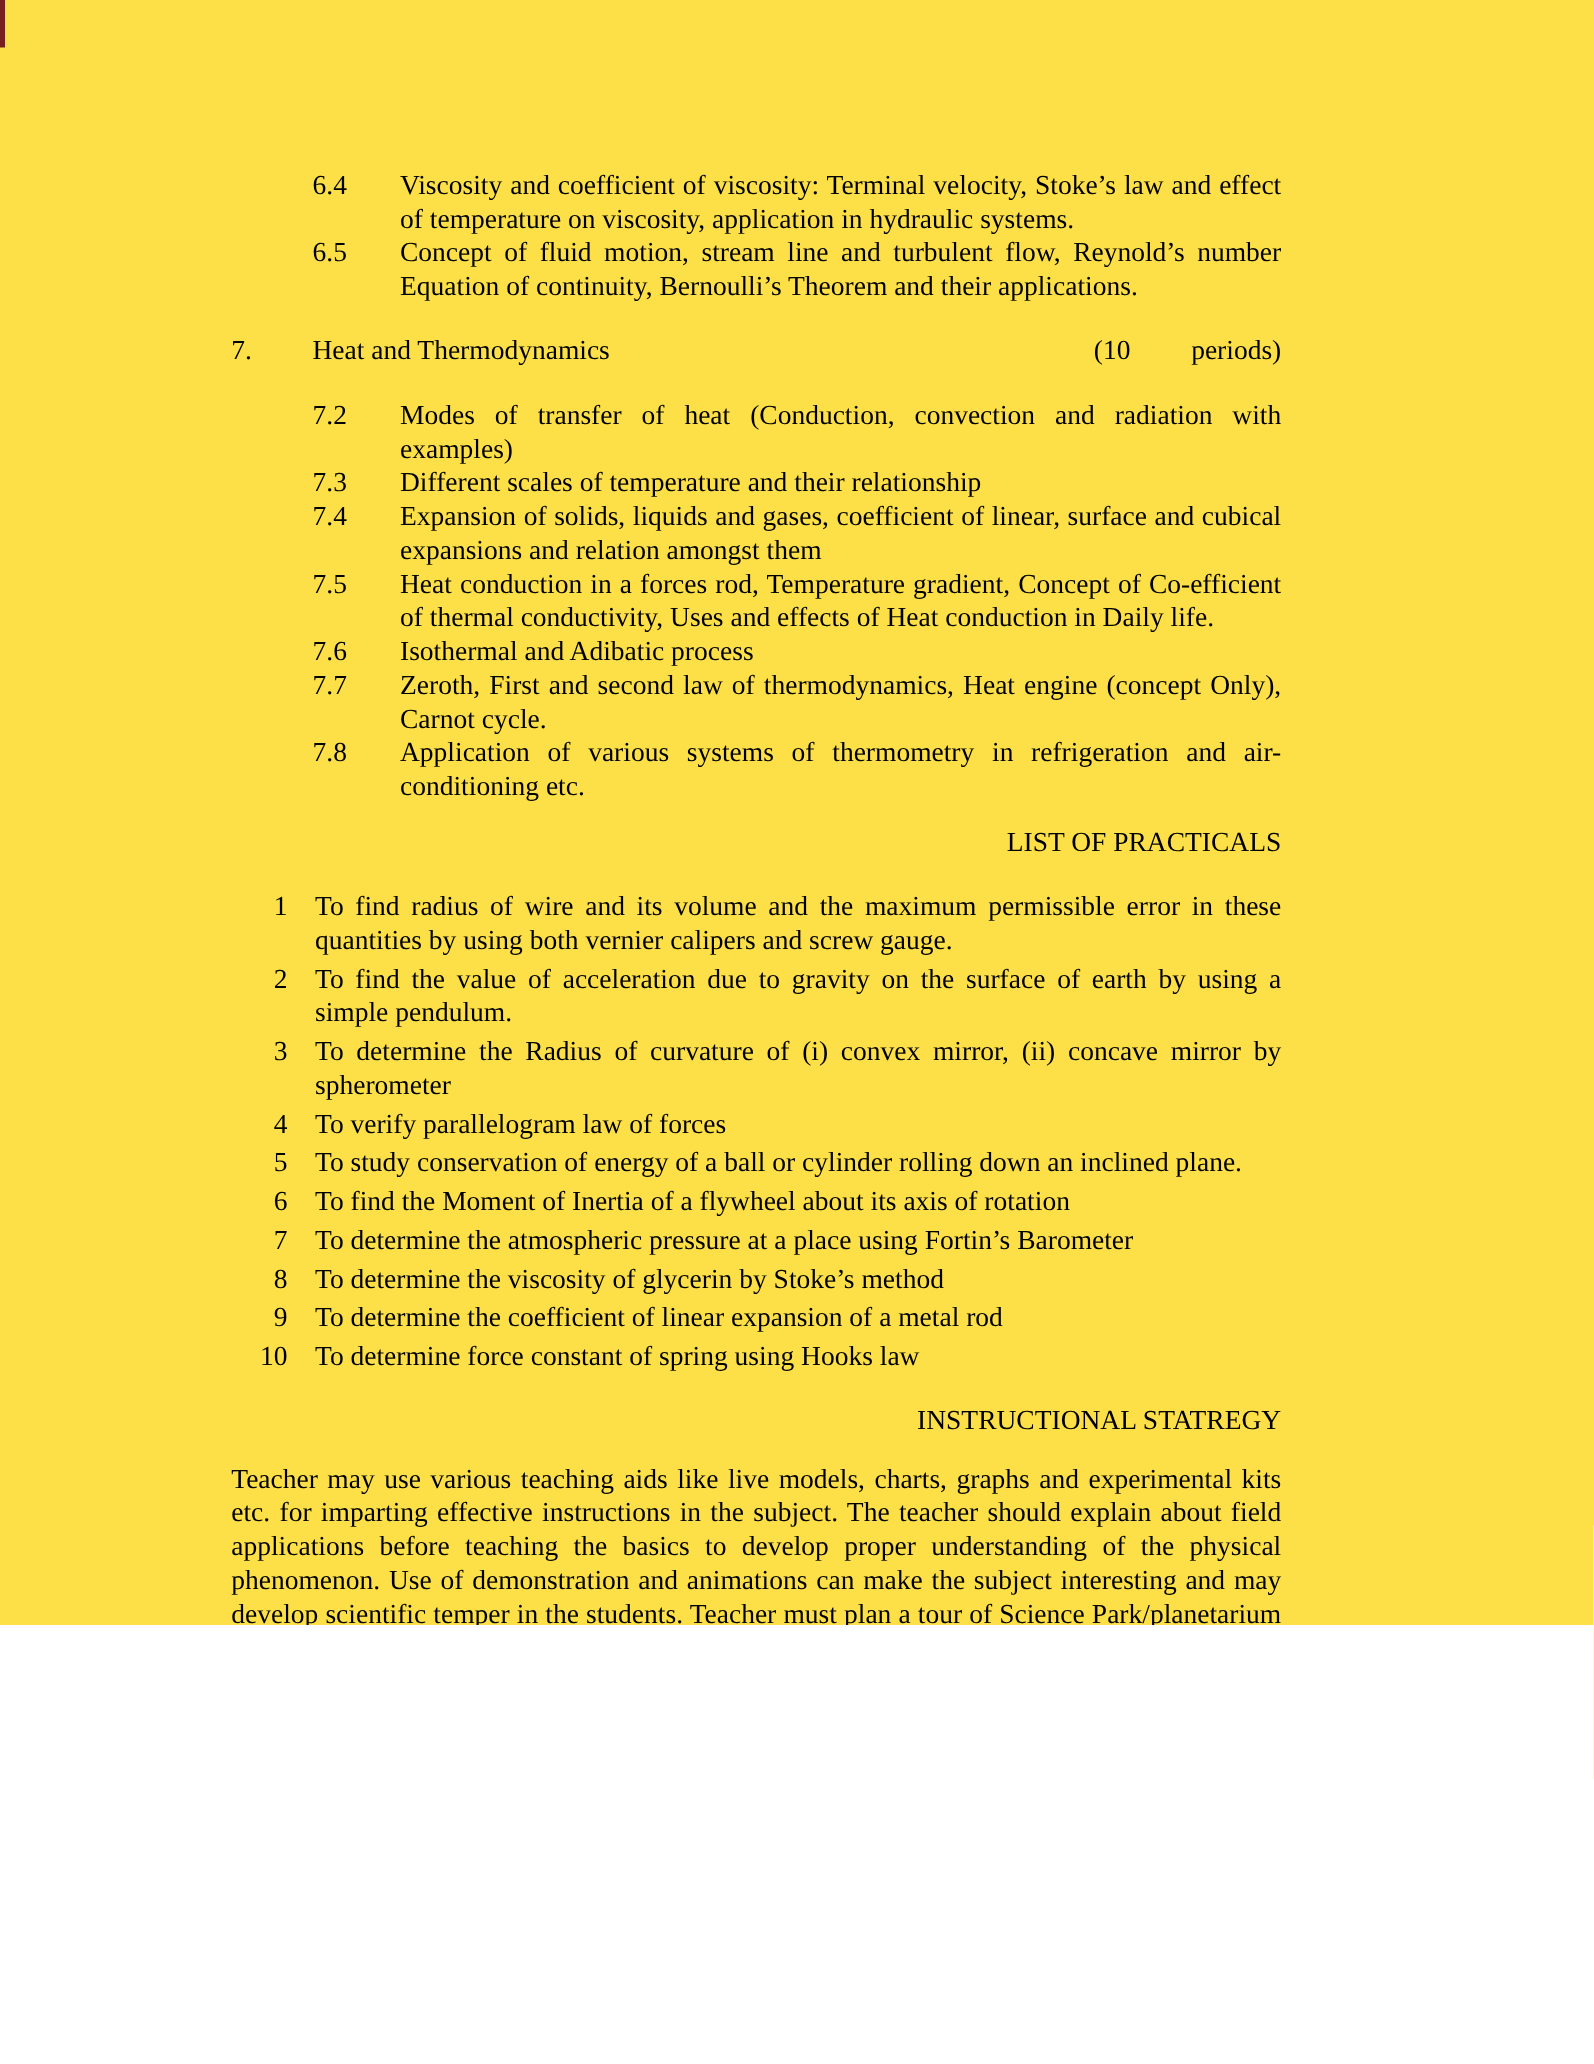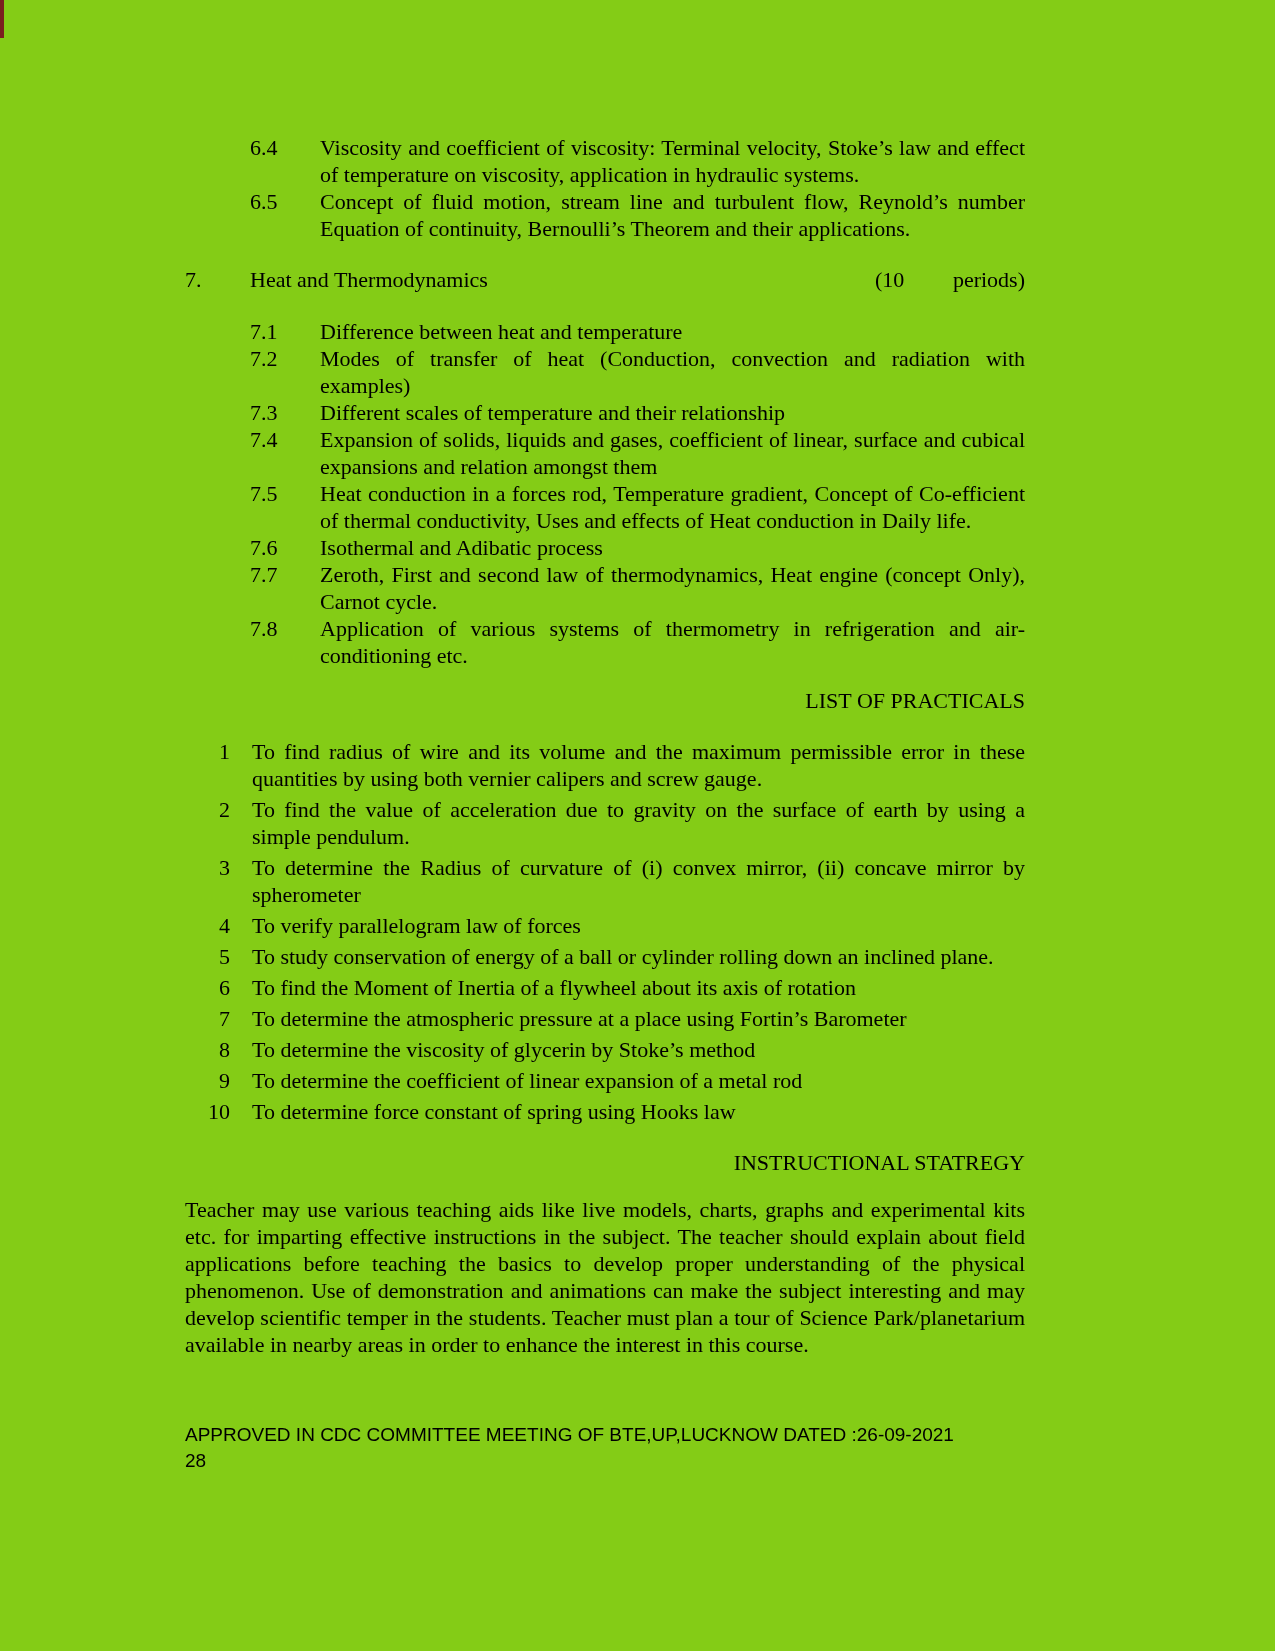--- a/index.html
+++ b/index.html
@@ -1,21 +1,21 @@
 <!DOCTYPE html>
 <html><head>
 <meta charset="utf-8">
 <style>
   * { margin: 0; padding: 0; box-sizing: border-box; }
   html, body { background: #ffffff; }
   .page {
     position: relative;
     width: 1275px;
-    height: 1651px;
-    background: #84cc16;
+    height: 1300px;
+    background: #fde047;
     font-family: "Liberation Serif", serif;
     font-size: 22px;
     line-height: 27px;
     color: #000000;
     overflow: hidden;
   }
   .edge-artifact {
     position: absolute;
     left: 0; top: 0;
     width: 4px; height: 38px;
@@ -76,24 +76,20 @@
       <span class="si-num">6.5</span>
       <div class="si-text">Concept of fluid motion, stream line and turbulent flow, Reynold’s number Equation of continuity, Bernoulli’s Theorem and their applications.</div>
     </div>
 
     <div class="section-row">
       <span class="sec-num">7.</span><span class="sec-title">Heat and Thermodynamics</span>
       <span class="periods-open">(10</span>
       <span class="periods-close">periods)</span>
     </div>
 
-    <div class="sub-item">
-      <span class="si-num">7.1</span>
-      <div class="si-text">Difference between heat and temperature</div>
-    </div>
     <div class="sub-item">
       <span class="si-num">7.2</span>
       <div class="si-text">Modes of transfer of heat (Conduction, convection and radiation with examples)</div>
     </div>
     <div class="sub-item">
       <span class="si-num">7.3</span>
       <div class="si-text">Different scales of temperature and their relationship</div>
     </div>
     <div class="sub-item">
       <span class="si-num">7.4</span>

